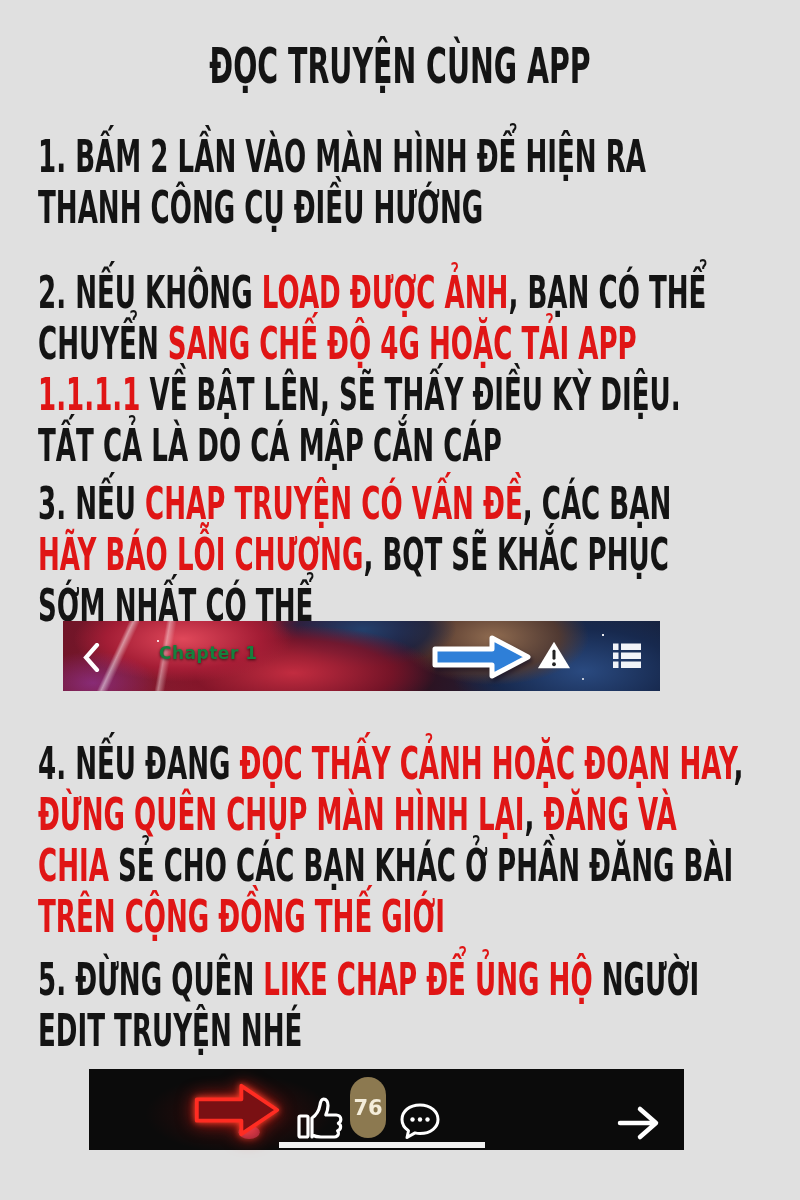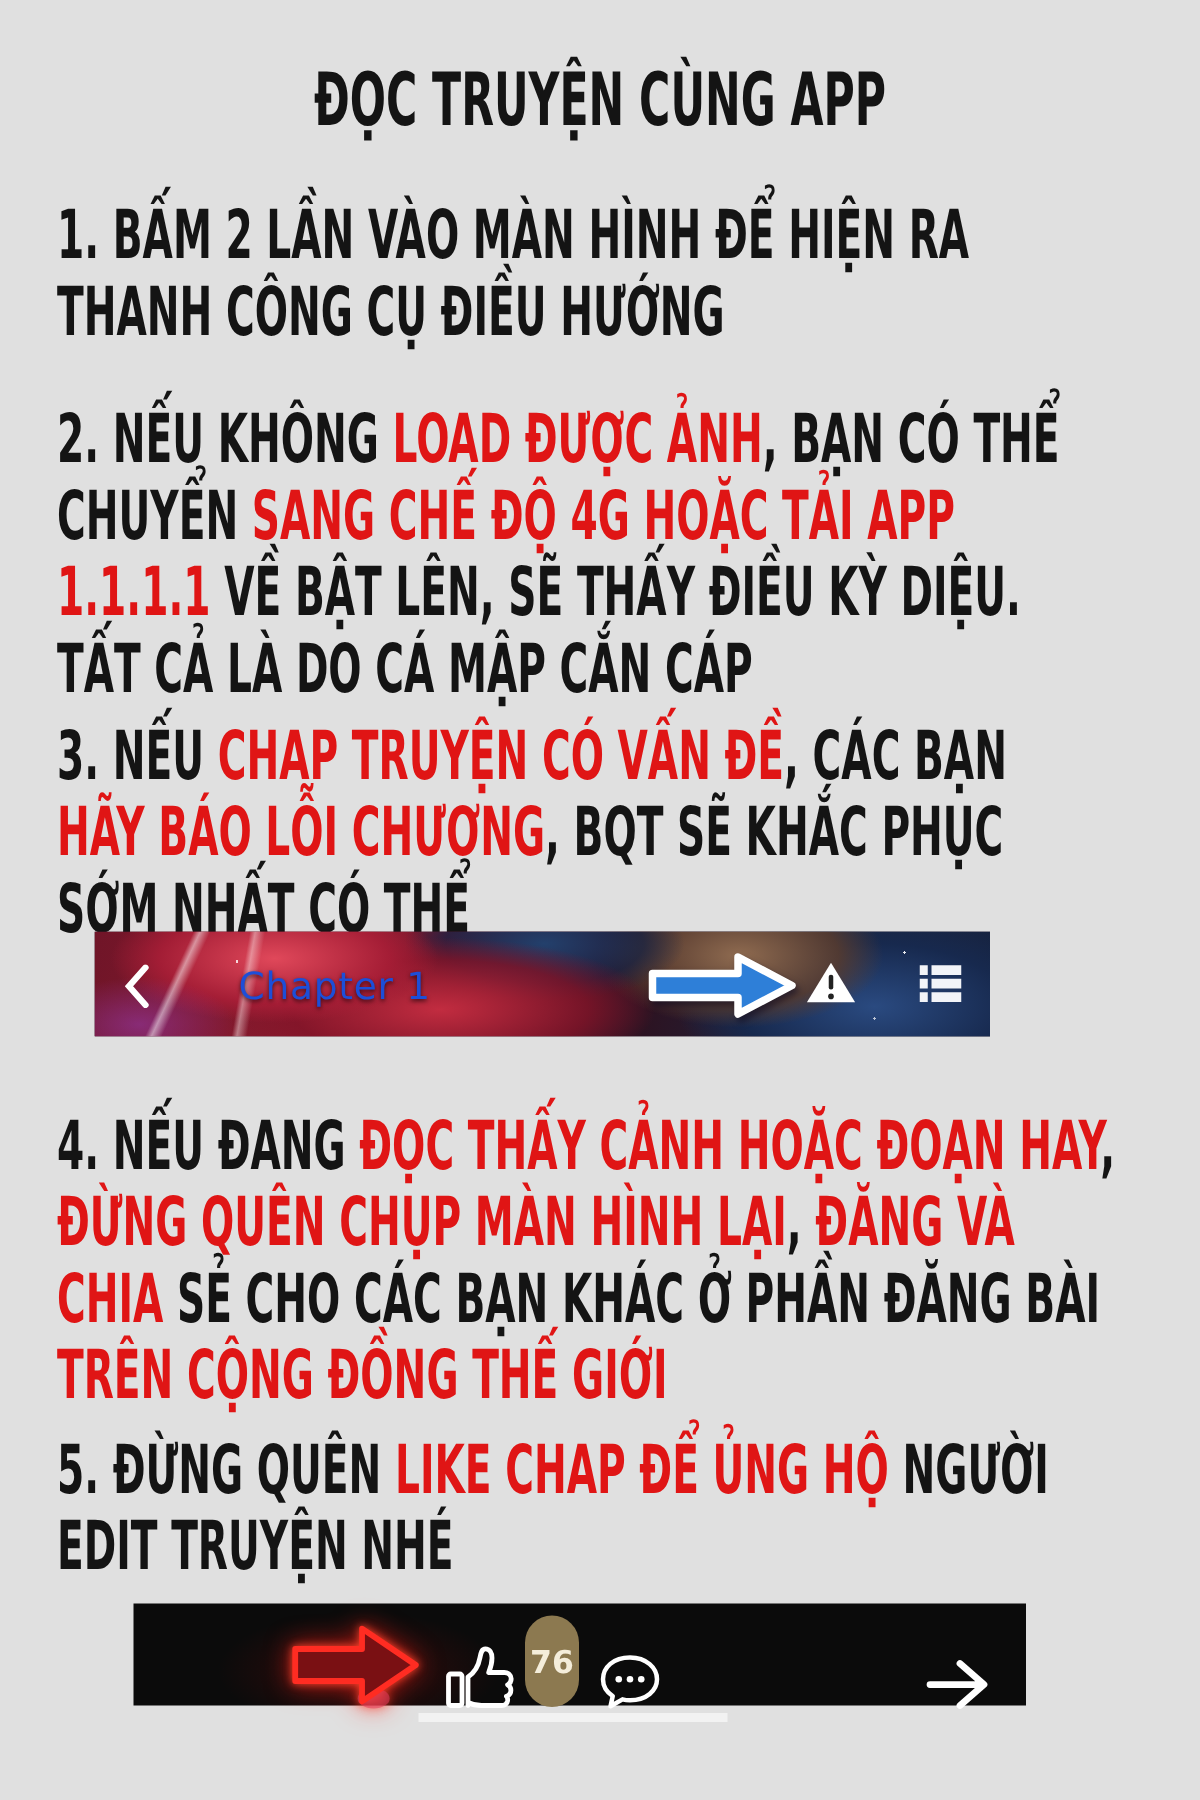--- a/index.html
+++ b/index.html
@@ -25,28 +25,28 @@
     linear-gradient(115deg, transparent 10.5%, rgba(255,255,255,.5) 11.2%, transparent 12.3%),
     linear-gradient(100deg, transparent 17%, rgba(255,240,240,.45) 17.6%, transparent 18.7%),
     radial-gradient(ellipse 90px 45px at 30px 62px, rgba(150,60,180,.55), transparent 70%),
     radial-gradient(ellipse 140px 55px at 120px 18px, #e0485a, rgba(170,30,55,.85) 55%, transparent 78%),
     radial-gradient(ellipse 180px 60px at 230px 52px, #c22c40, rgba(130,20,40,.8) 55%, transparent 80%),
     radial-gradient(ellipse 110px 45px at 300px 8px, #23406c, rgba(20,35,70,.7) 60%, transparent 85%),
     radial-gradient(ellipse 120px 60px at 430px 16px, #8f6b50, rgba(90,60,45,.85) 55%, transparent 80%),
     radial-gradient(ellipse 150px 70px at 520px 50px, #2a4a80, #17294e 60%, transparent 88%),
     linear-gradient(100deg, #701528 0%, #8e1c30 28%, #57142a 46%, #2c1322 62%, #1c2742 82%, #16223f 100%);}
   .chev{position:absolute;left:20px;top:22px;}
-  .chapter-title{position:absolute;left:96px;top:22px;font-size:25px;font-weight:normal;color:#1d4ed8;
+  .chapter-title{position:absolute;left:96px;top:22px;font-size:17px;font-weight:bold;color:#15803d;
                  letter-spacing:.5px;text-shadow:0 1px 3px rgba(0,0,0,.65);}
   .bluearrow{position:absolute;left:366px;top:10px;filter:drop-shadow(2px 3px 2px rgba(0,0,30,.5));}
   .warn{position:absolute;left:474px;top:18px;}
   .menu{position:absolute;left:550px;top:22px;}
 
   
-  .action-bar{position:absolute;left:89px;top:1069px;width:595px;height:68px;
+  .action-bar{position:absolute;left:89px;top:1069px;width:595px;height:81px;
     background:radial-gradient(ellipse 130px 55px at 150px 45px, rgba(130,12,12,.35), transparent 72%),#0b0b0b;}
   .redarrow{position:absolute;left:102px;top:10px;
     filter:drop-shadow(0 0 3px rgba(255,70,45,.95)) drop-shadow(0 0 8px rgba(255,30,20,.65));}
   .thumb{position:absolute;left:205px;top:20px;}
   .badge{position:absolute;left:261px;top:8px;width:36px;height:61px;border-radius:18px;
          background:var(--badge);color:#f4edda;font-size:21px;font-weight:bold;
          display:flex;align-items:center;justify-content:center;}
   .bubble{position:absolute;left:310px;top:33px;}
   .underline{position:absolute;left:190px;top:73px;width:206px;height:6px;background:#f2f2f2;}
   .nextarrow{position:absolute;left:527px;top:32px;}

